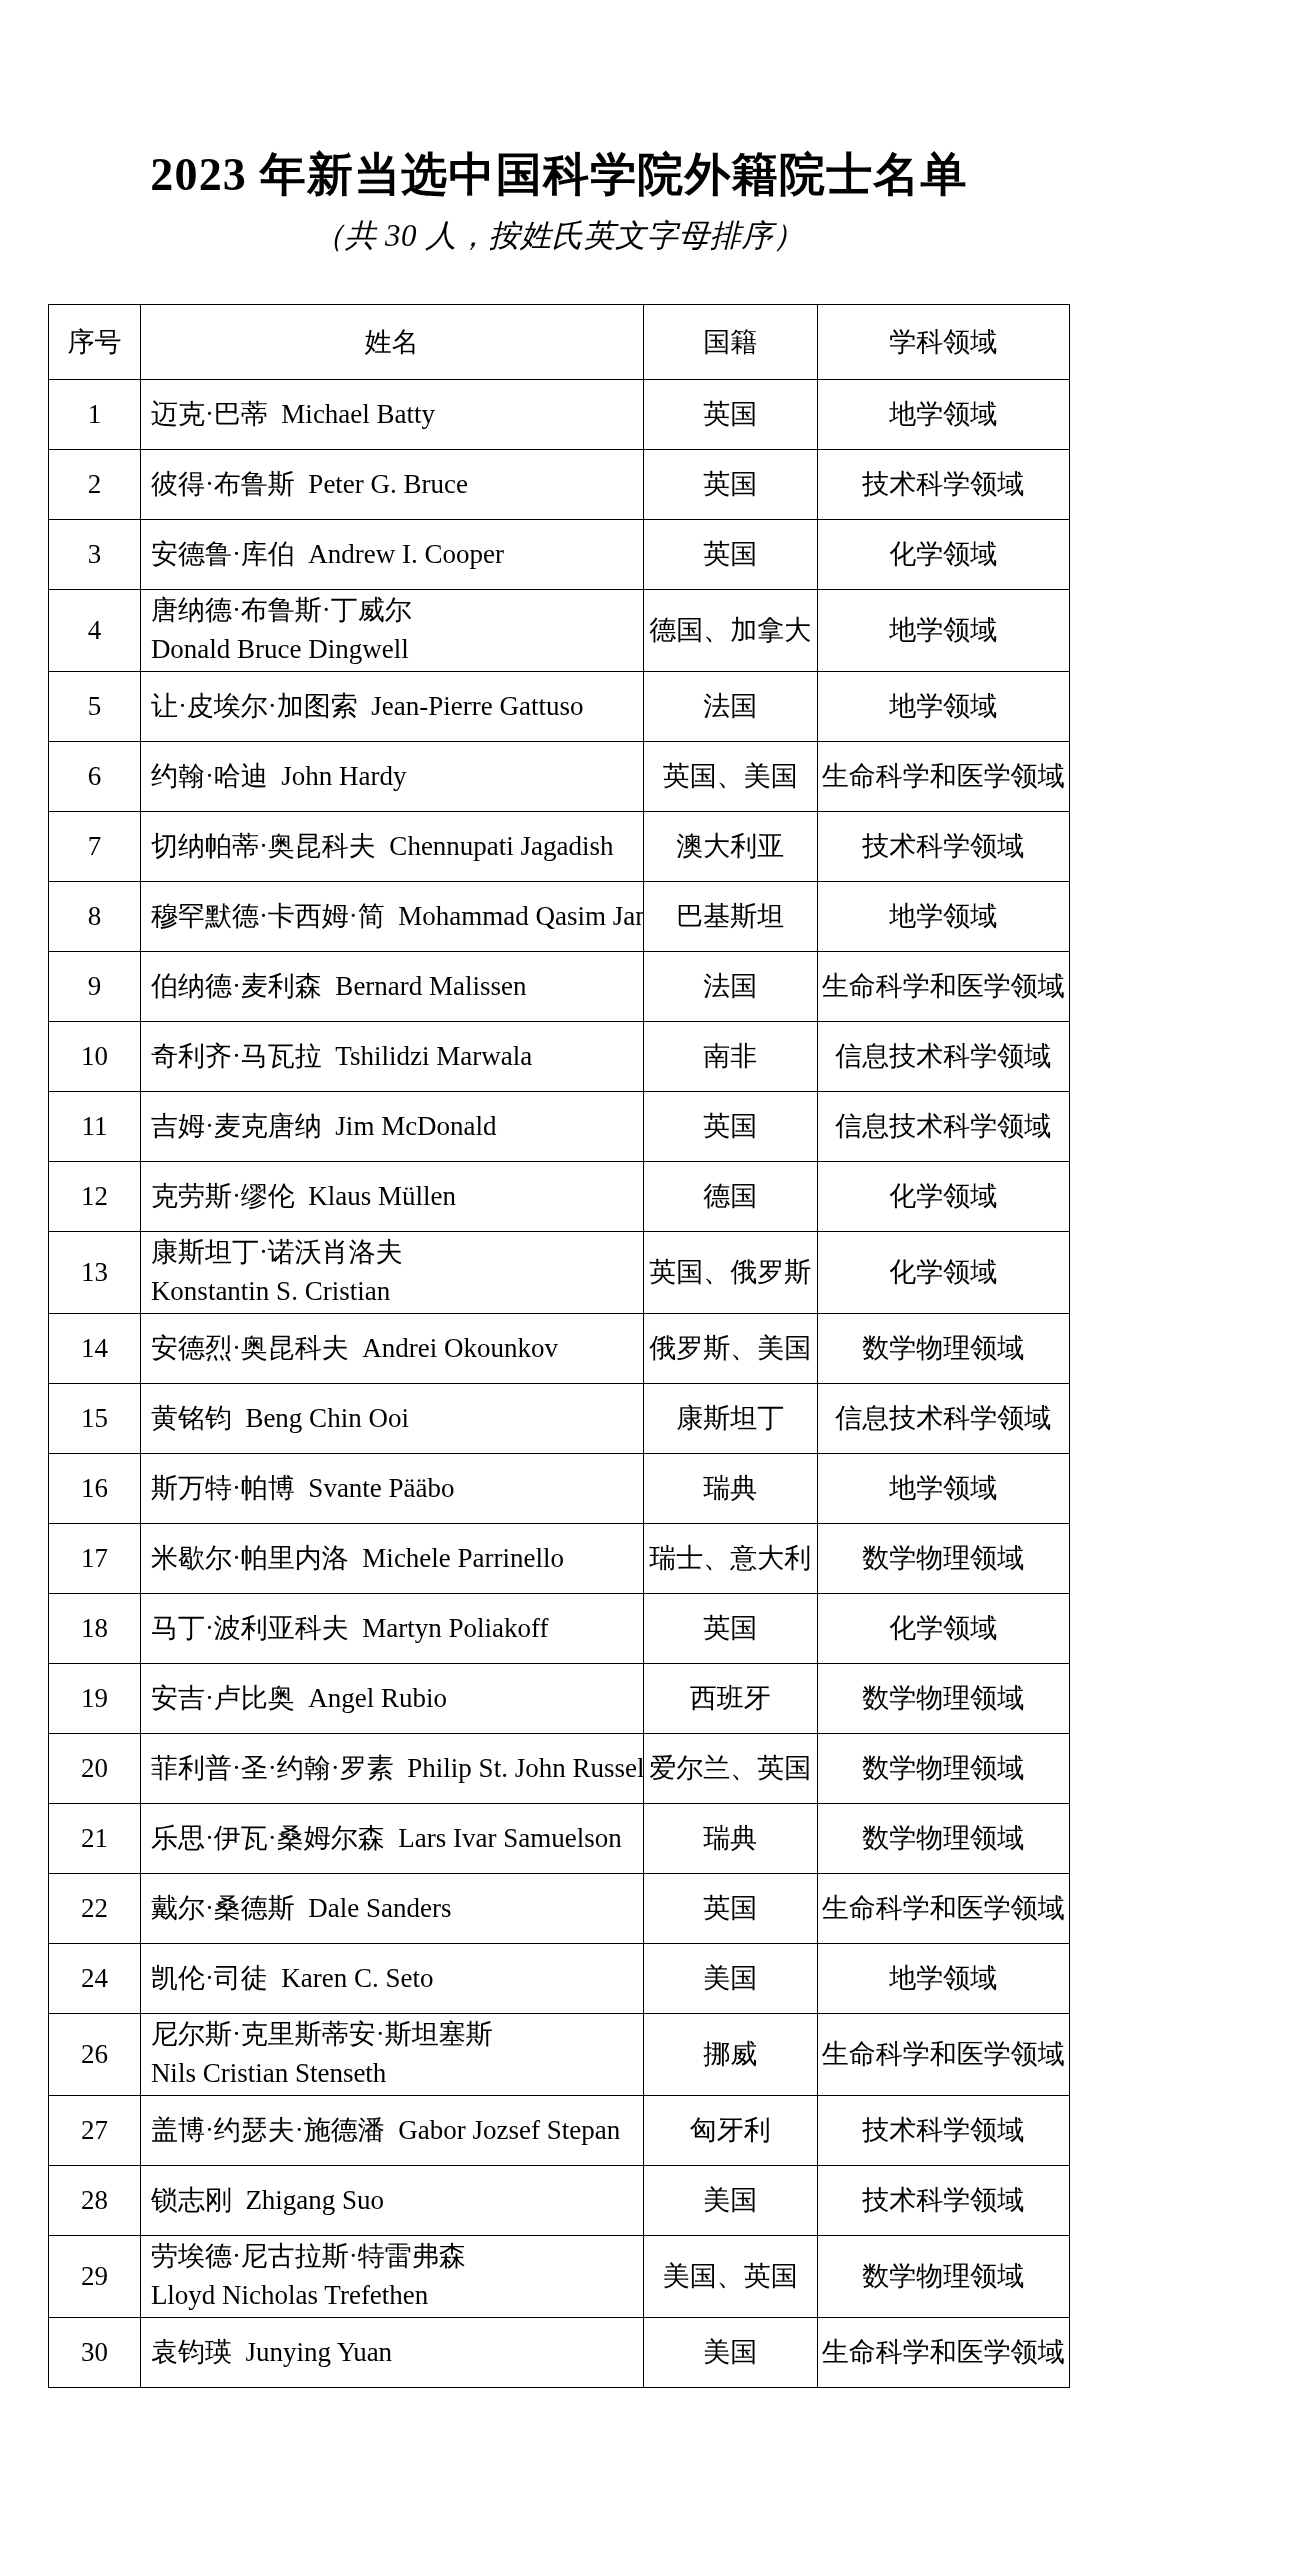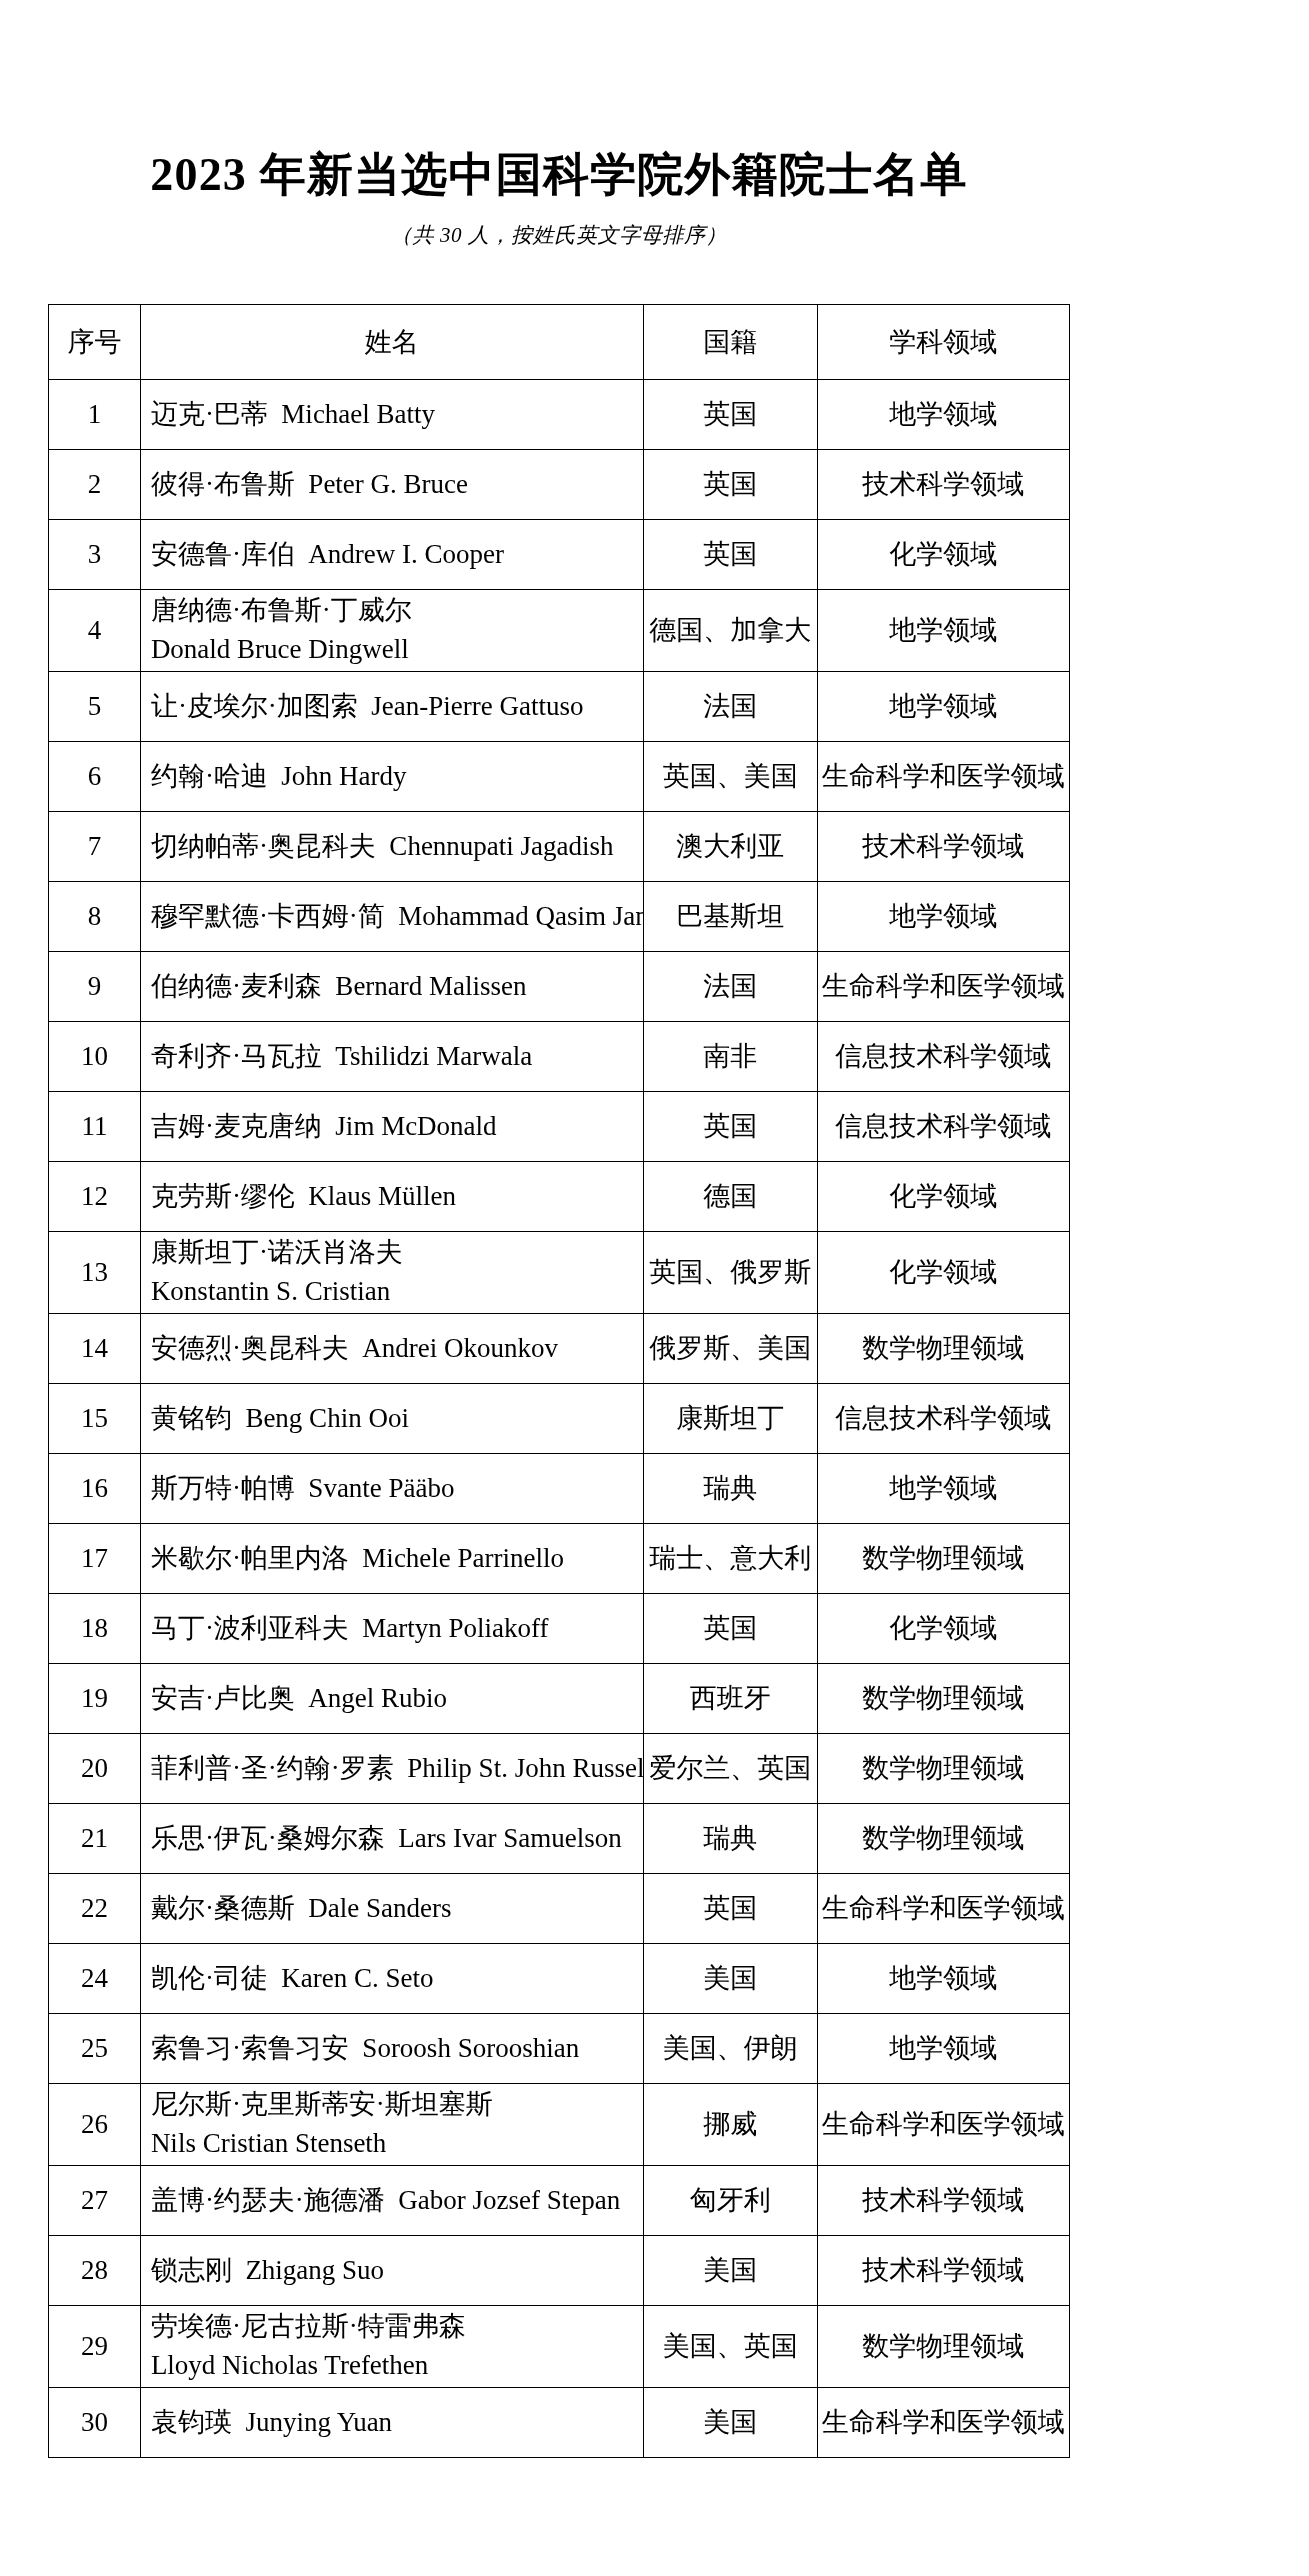--- a/index.html
+++ b/index.html
@@ -20,21 +20,21 @@
   .title {
     margin: 0;
     padding-top: 149px;
     font-size: 46px;
     line-height: 1.15;
     font-weight: 700;
     letter-spacing: 1.2px;
   }
   .subtitle {
     margin: 16px 0 0 0;
-    font-size: 21px;
+    font-size: 31px;
     line-height: 35px;
     font-style: italic;
     font-weight: 400;
     letter-spacing: 0.6px;
   }
   table.roster {
     margin: 51px auto 16px auto;
     border-collapse: collapse;
     border: 1.8px solid #000000;
     table-layout: fixed;
@@ -308,29 +308,20 @@
   <tr>
     <td class="c-no">24</td>
     <td class="c-name">
       <div class="name-line">凯伦·司徒  Karen C. Seto</div>
 
     </td>
     <td class="c-nat">美国</td>
     <td class="c-field">地学领域</td>
   </tr>
 
-  <tr>
-    <td class="c-no">25</td>
-    <td class="c-name">
-      <div class="name-line">索鲁习·索鲁习安  Soroosh Sorooshian</div>
-
-    </td>
-    <td class="c-nat">美国、伊朗</td>
-    <td class="c-field">地学领域</td>
-  </tr>
 
   <tr class="tall">
     <td class="c-no">26</td>
     <td class="c-name">
       <div class="name-line">尼尔斯·克里斯蒂安·斯坦塞斯</div>
       <div class="name-line">Nils Cristian Stenseth</div>
     </td>
     <td class="c-nat">挪威</td>
     <td class="c-field">生命科学和医学领域</td>
   </tr>

